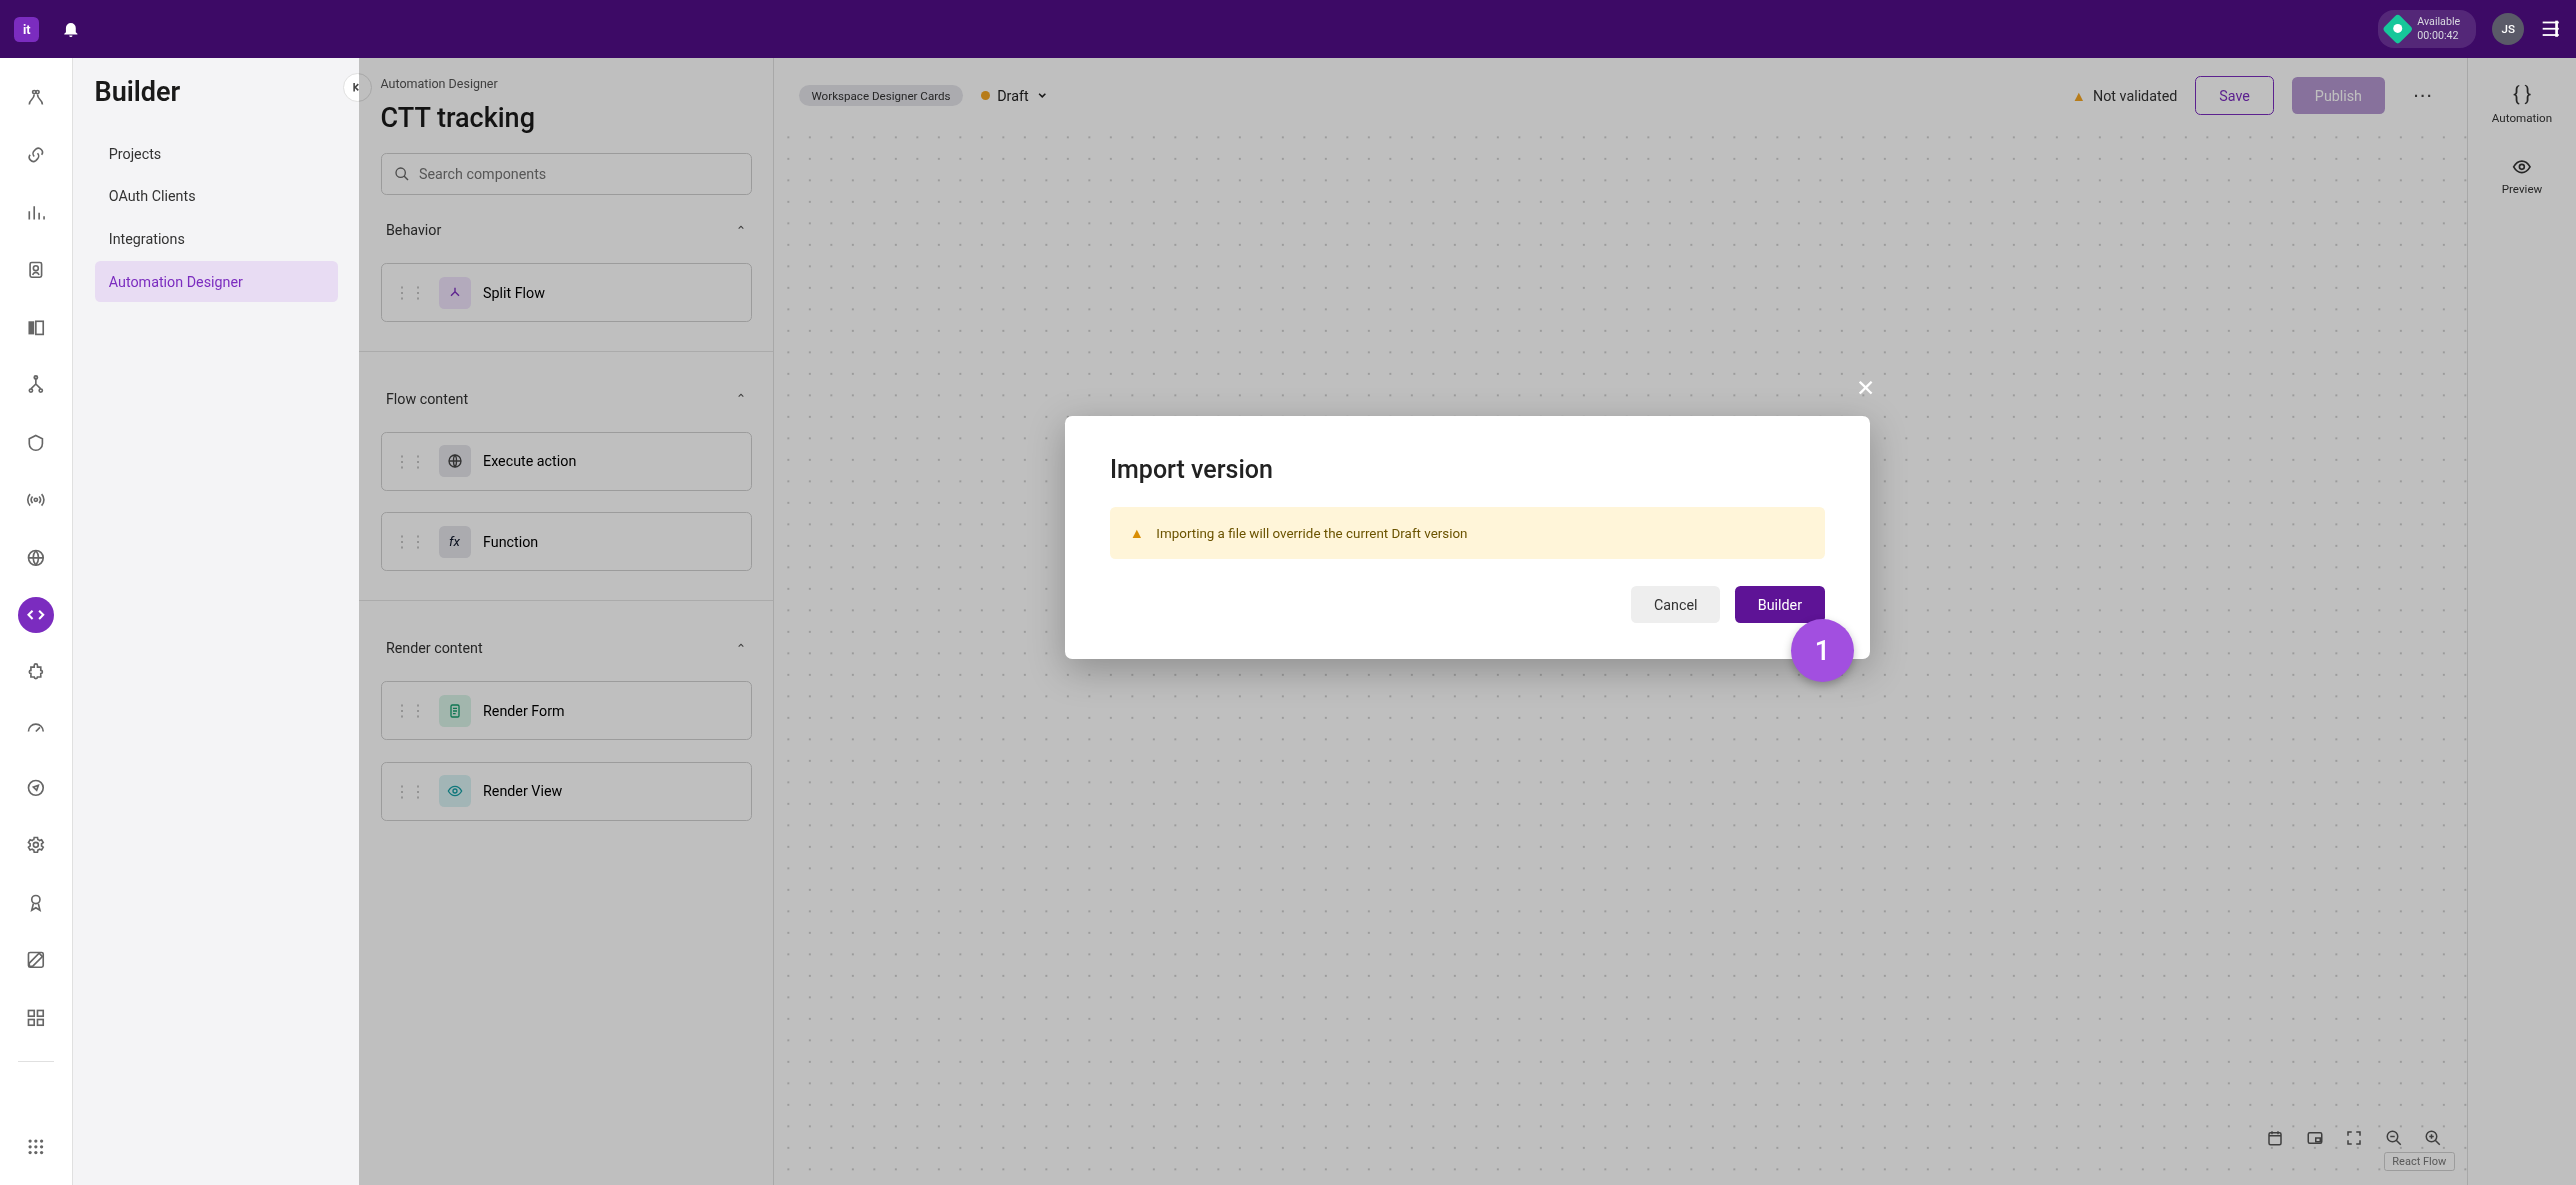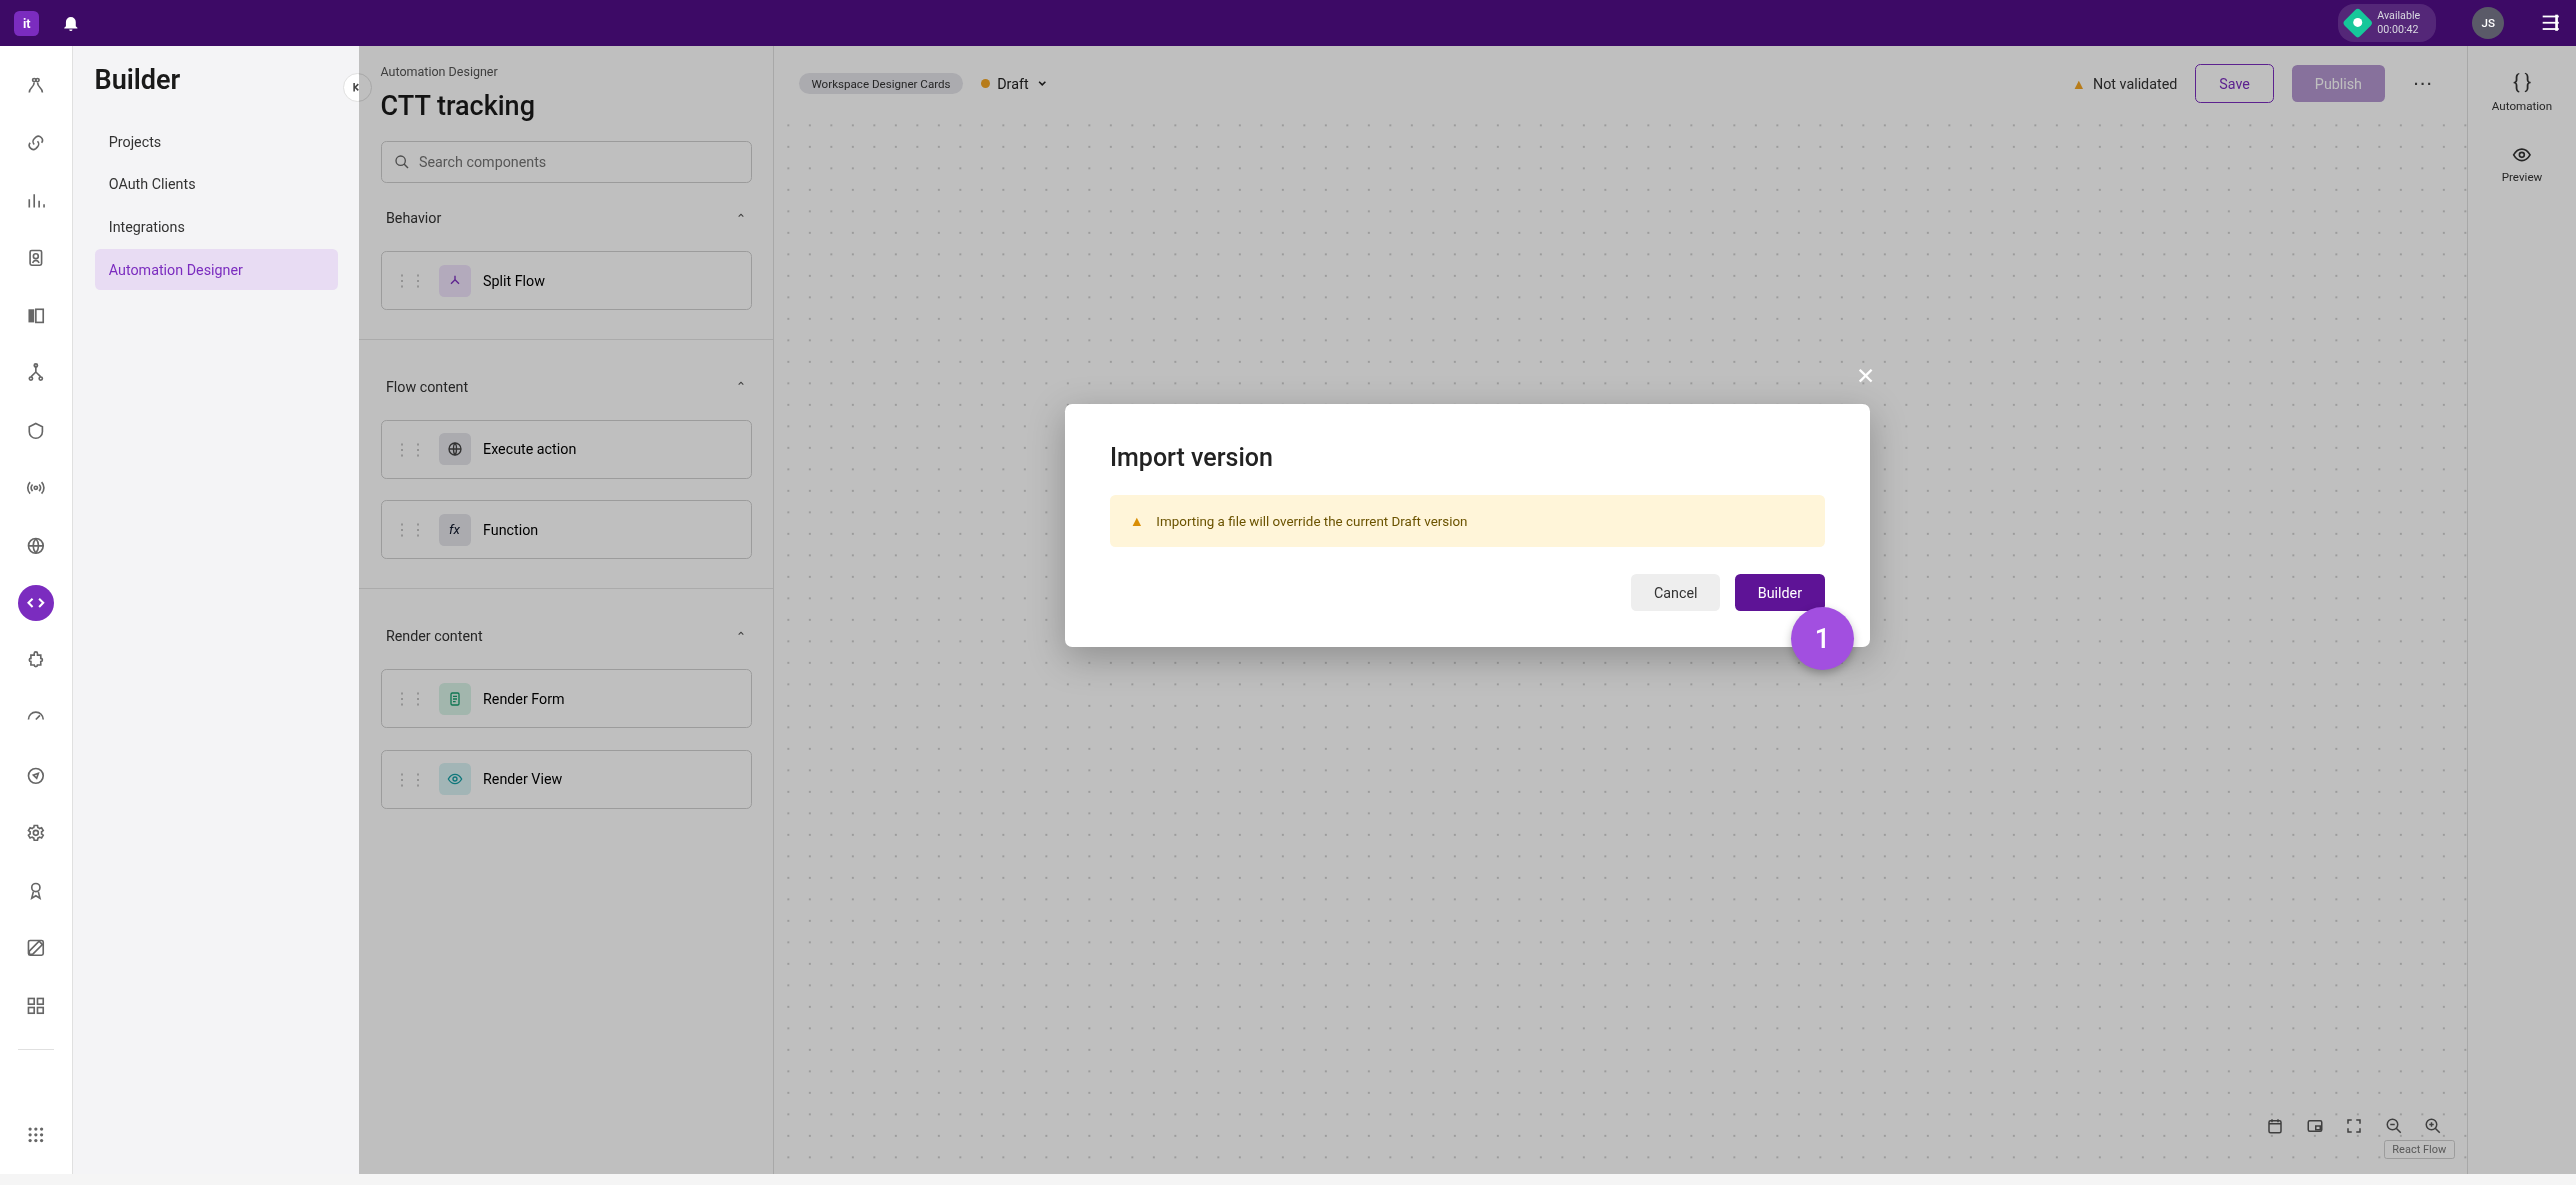--- a/index.html
+++ b/index.html
@@ -1,23 +1,23 @@
 <!DOCTYPE html>
 <html style="font-size:14.3px"><head>
 <meta charset="utf-8">
 <style>
 * { margin: 0; padding: 0; box-sizing: border-box; font-family: -apple-system, BlinkMacSystemFont, "Segoe UI", Roboto, sans-serif; }
 body { width: 2576px; height: 1185px; overflow: hidden; background: #f5f5f5; transform-origin: 0 0; }
 
 
-.topbar { height: 46px; background: #3d0a66; display: flex; align-items: center; padding: 0 14.3px; }
+.topbar { height: 58px; background: #3d0a66; display: flex; align-items: center; padding: 0 14.3px; }
 .topbar-left { display: flex; align-items: center; gap: 21.5px; }
 .logo-badge { width: 25px; height: 25px; background: #7b2cbf; border-radius: 5.4px; display: flex; align-items: center; justify-content: center; color: #fff; font-weight: 700; font-size: 12.5px; }
 .bell-icon { color: #fff; font-size: 19.7px; }
-.topbar-right { margin-left: auto; display: flex; align-items: center; gap: 36px; }
+.topbar-right { margin-left: auto; display: flex; align-items: center; gap: 16px; }
 .status-pill { background: rgba(255,255,255,0.12); border-radius: 16px; padding: 5.4px 16px 5.4px 9px; display: flex; align-items: center; gap: 9px; }
 .status-diamond { width: 21.5px; height: 21.5px; background: #16c79a; transform: rotate(45deg); border-radius: 3.6px; display: flex; align-items: center; justify-content: center; }
 .status-diamond-inner { width: 9px; height: 9px; background: #fff; border-radius: 50%; transform: rotate(-45deg); }
 .status-text { color: #d8d8e0; font-size: 10.7px; line-height: 1.3; }
 .avatar { width: 32px; height: 32px; background: #5a5a68; border-radius: 50%; display: flex; align-items: center; justify-content: center; color: #fff; font-size: 11.6px; font-weight: 500; }
 .hamburger { color: #fff; font-size: 21.5px; }
 
 
 .layout { display: flex; height: calc(100% - 57px); }
 

